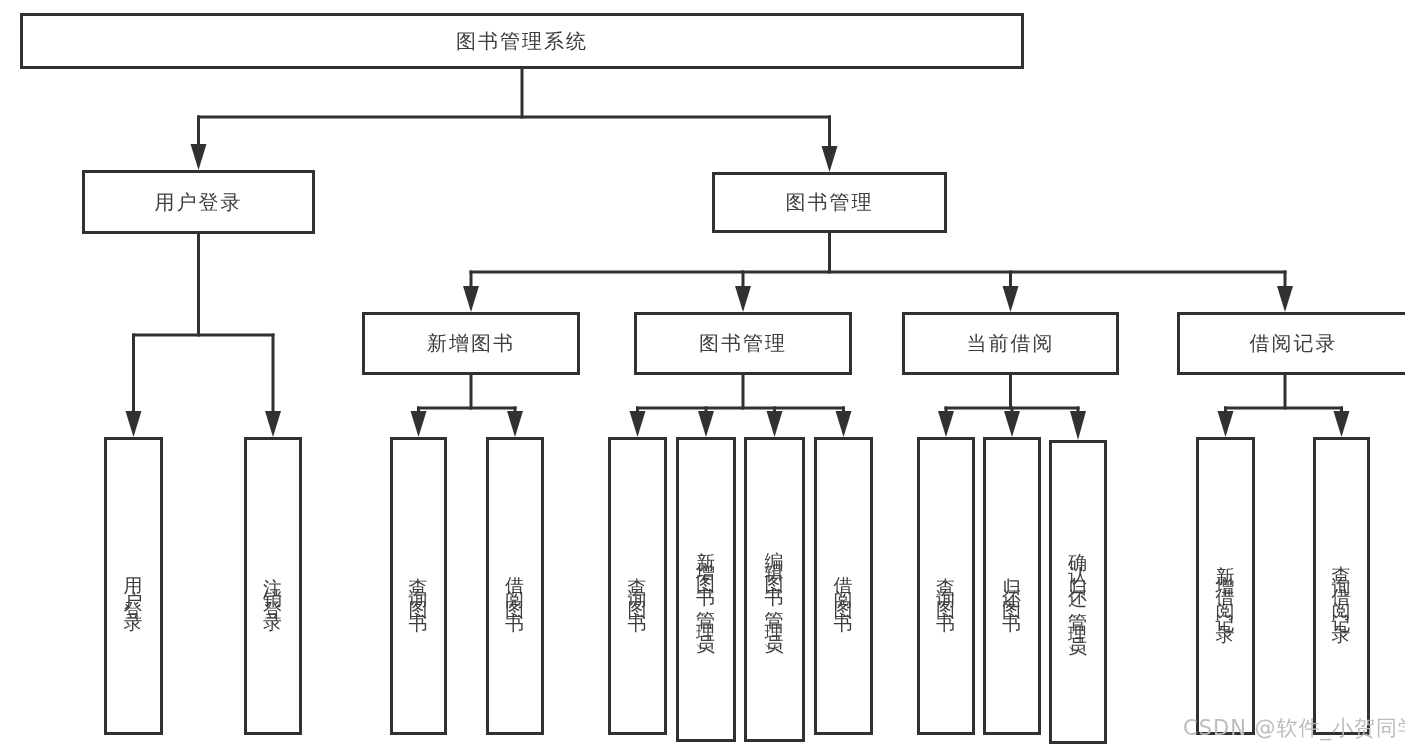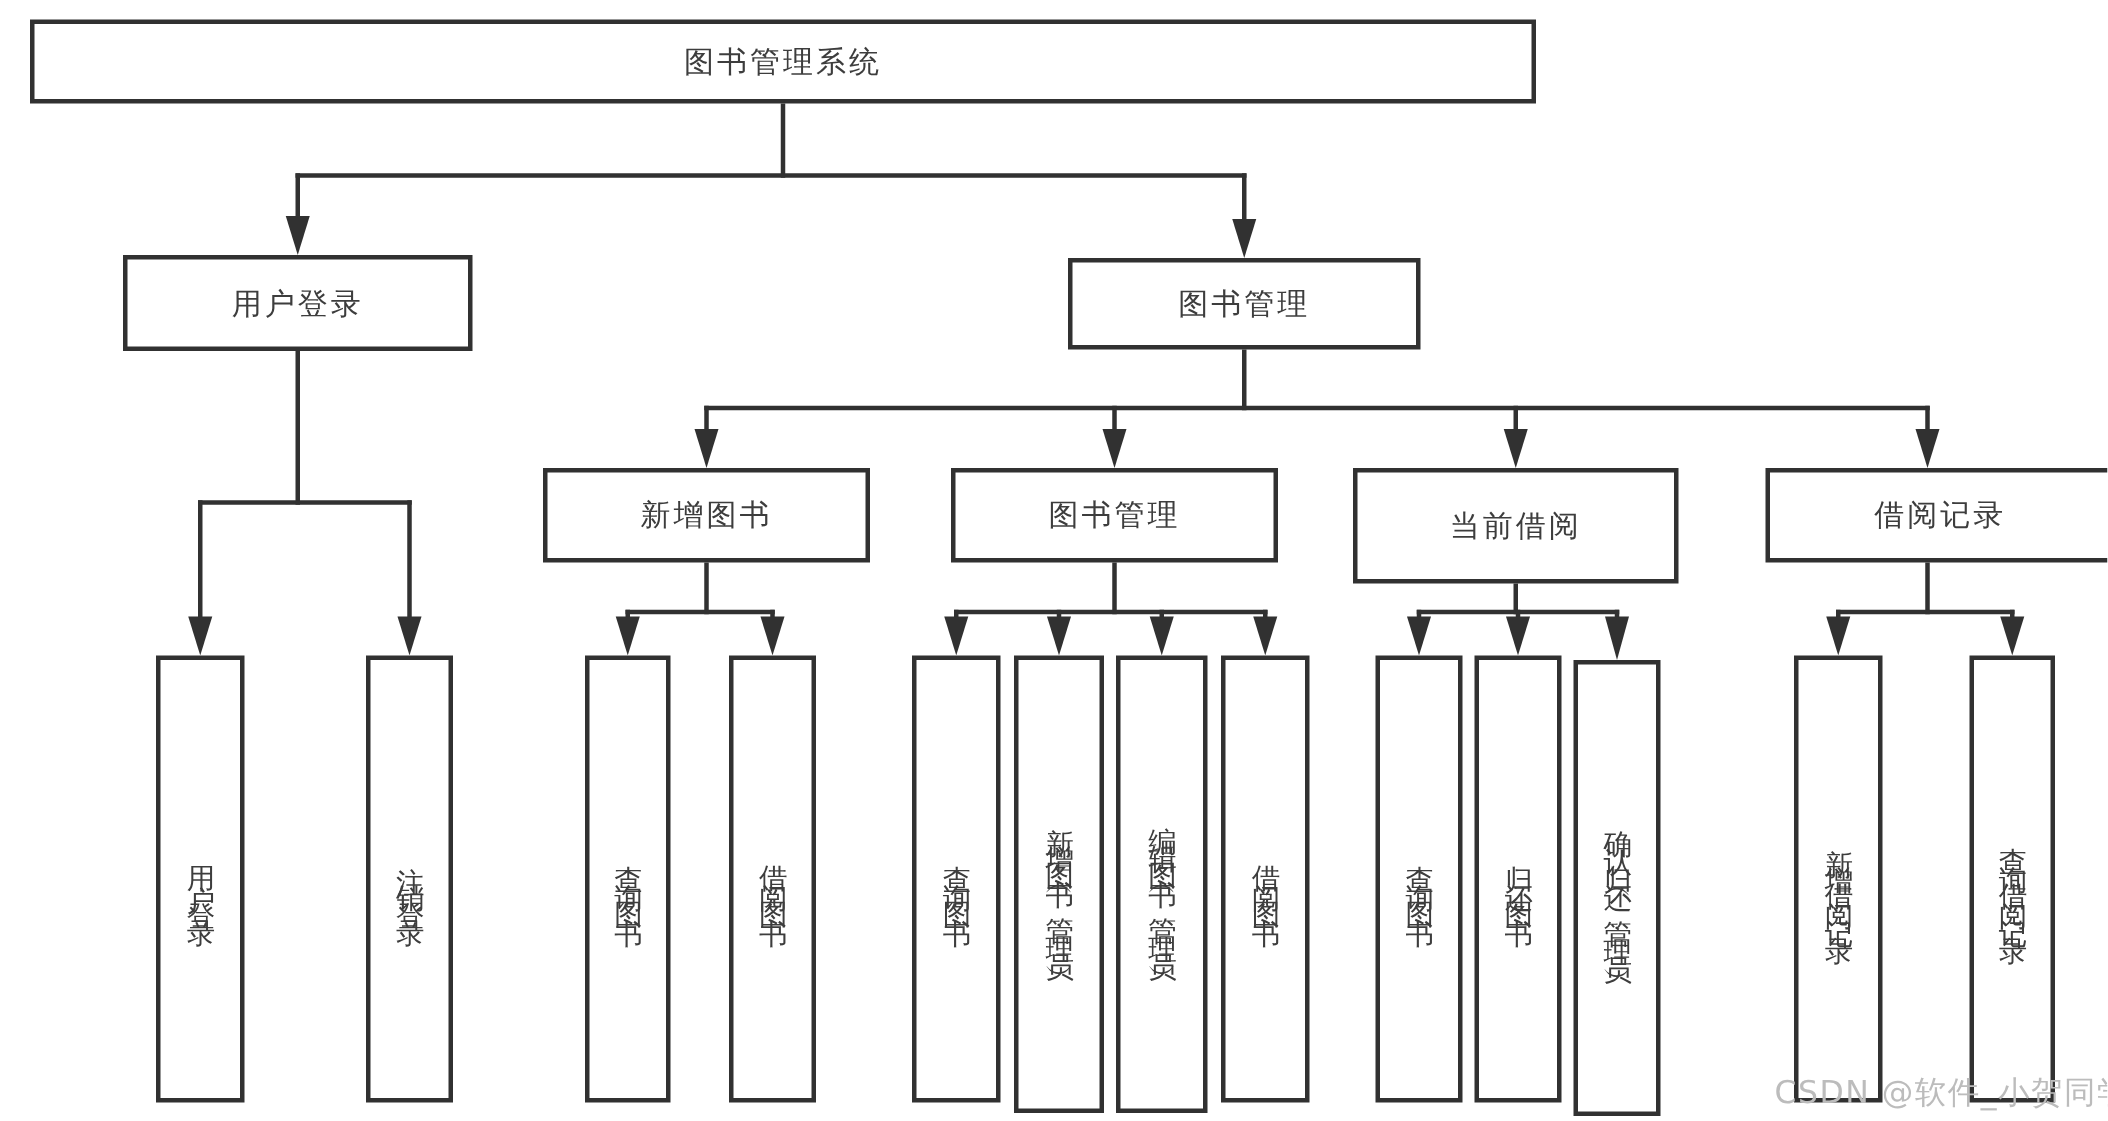--- a/index.html
+++ b/index.html
@@ -128,21 +128,21 @@
     </g>
   </svg>
 
   <div class="node hnode" style="left:20px;top:13px;width:1004px;height:56px">图书管理系统</div>
 
   <div class="node hnode" style="left:82px;top:170px;width:233px;height:64px">用户登录</div>
   <div class="node hnode" style="left:712px;top:172px;width:235px;height:61px">图书管理</div>
 
   <div class="node hnode" style="left:362px;top:312px;width:218px;height:63px">新增图书</div>
   <div class="node hnode" style="left:634px;top:312px;width:218px;height:63px">图书管理</div>
-  <div class="node hnode" style="left:902px;top:312px;width:217px;height:77px">当前借阅</div>
+  <div class="node hnode" style="left:902px;top:312px;width:217px;height:63px">当前借阅</div>
   <div class="node hnode" style="left:1177px;top:312px;width:233px;height:63px">借阅记录</div>
 
   <div class="node leaf" style="left:104px;top:437px;width:59px;height:298px">用户登录</div>
   <div class="node leaf" style="left:244px;top:437px;width:58px;height:298px">注销登录</div>
 
   <div class="node leaf" style="left:390px;top:437px;width:57px;height:298px">查询图书</div>
   <div class="node leaf" style="left:486px;top:437px;width:58px;height:298px">借阅图书</div>
 
   <div class="node leaf" style="left:608px;top:437px;width:59px;height:298px">查询图书</div>
   <div class="node leaf" style="left:676px;top:437px;width:60px;height:305px">新增图书（管理员）</div>

